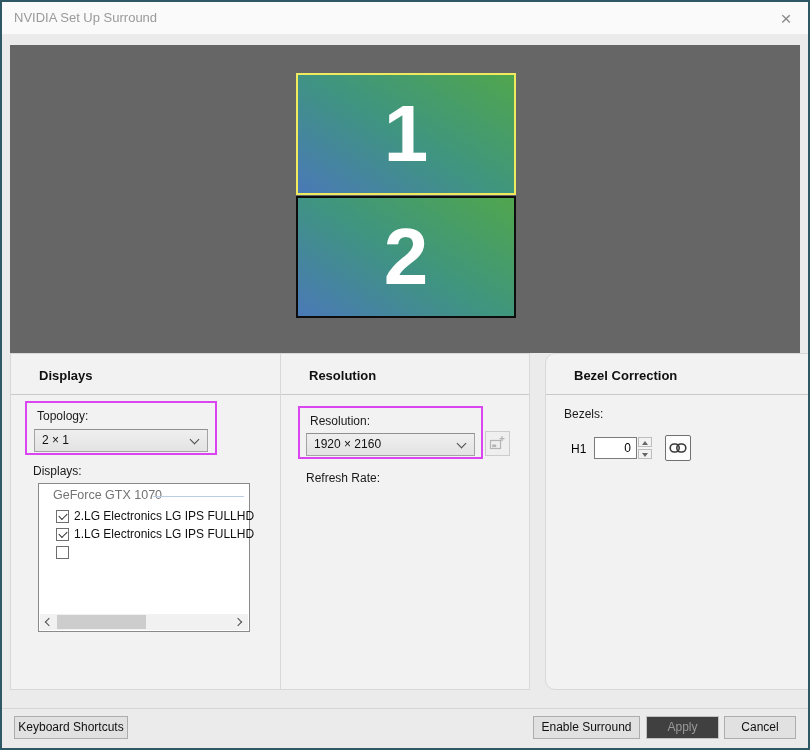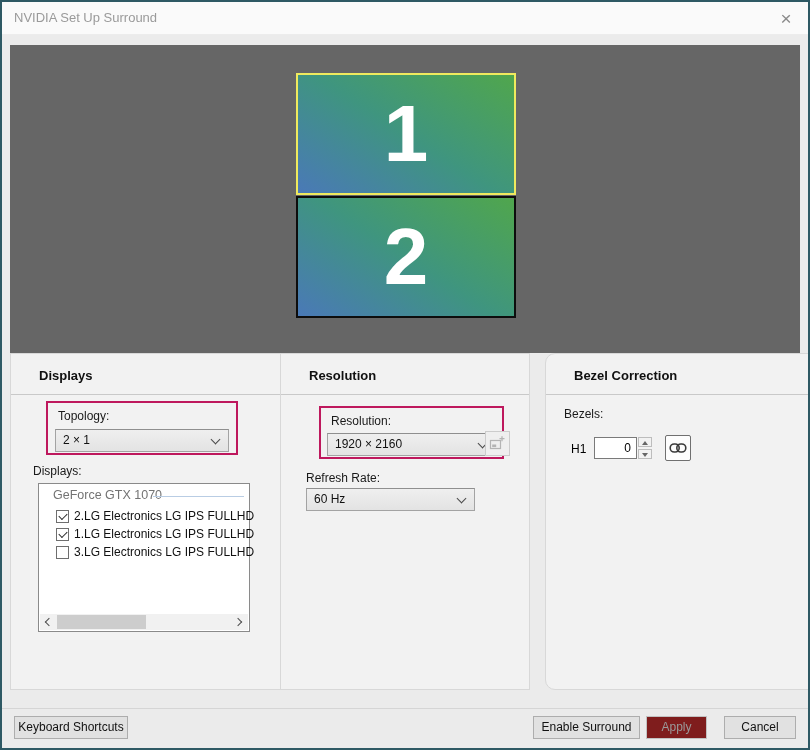--- a/index.html
+++ b/index.html
@@ -22,21 +22,21 @@
   .monitor-number { color:#fff; font-size:80px; font-weight:bold; line-height:1; }
   
   .panel { position:absolute; top:351px; height:337px; background:#f2f2f2; border:1px solid #d8d8d8; }
   .panel-displays   { left:8px;   width:282px; }
   .panel-resolution { left:278px; width:250px; }
   .panel-bezel      { left:543px; width:274px;border-radius:10px; }
   .panel-title { position:absolute; left:28px; top:14px; font-size:13px; font-weight:bold; color:#101010; }
   .panel-sep { position:absolute; left:0; right:0; top:40px; border-top:1px solid #c9c9c9; height:0; }
   .field-label { font-size:12px; color:#1a1a1a; }
   
-  .hl-group { position:absolute; border:2px solid #be185d; background:transparent;margin-left:21px; }
+  .hl-group { position:absolute; border:2px solid #d946ef; background:transparent; }
   .topology-group { left:14px; top:47px; width:192px; height:54px; }
   .res-group      { left:17px; top:52px; width:185px; height:53px; }
   .hl-label { position:absolute; left:10px; top:6px; }
   
   .combo { position:absolute; height:23px; background:linear-gradient(#efefef,#e3e3e3); border:1px solid #a3a3a3; border-top-color:#8f8f8f; cursor:default; }
   .combo-text { position:absolute; left:7px; top:0; line-height:21px; font-size:12px; color:#111; white-space:nowrap; }
   .chev { position:absolute; right:9px; top:6px; width:7px; height:7px; border-right:1.6px solid #4a4a4a; border-bottom:1.6px solid #4a4a4a; transform:rotate(45deg); }
   .combo-topology { left:7px; top:26px; width:174px; }
   .combo-resolution { left:6px; top:25px; width:169px; }
   .combo-refresh { position:absolute; left:25px; top:134px; width:169px; height:23px; }
@@ -68,21 +68,21 @@
   .spin-btn { position:absolute; left:0; width:14px; height:10px; background:#f2f2f2; border:1px solid #bdbdbd; }
   .spin-up { top:0; } .spin-down { top:12px; }
   .tri-up { position:absolute; left:3px; top:3px; width:0; height:0; border-left:3px solid transparent; border-right:3px solid transparent; border-bottom:4px solid #666; }
   .tri-down { position:absolute; left:3px; top:3px; width:0; height:0; border-left:3px solid transparent; border-right:3px solid transparent; border-top:4px solid #666; }
   .link-btn { position:absolute; left:119px; top:81px; width:26px; height:26px; background:#fdfdfd; border:1px solid #707070; border-radius:2px; display:flex; align-items:center; justify-content:center; }
   
   .footer-sep { position:absolute; left:0; right:0; top:706px; border-top:1px solid #d5d5d5; height:0; }
   .btn { position:absolute; top:714px; height:23px; background:#e1e1e1; border:1px solid #adadad; font-size:12px; color:#111; text-align:center; line-height:21px; cursor:default; }
   .btn-kb { left:12px; width:114px; }
   .btn-enable { left:531px; width:107px; }
-  .btn-apply { left:644px; width:61px; background:#7f1d1d; border-color:#c2c2c2; color:#9a9a9a; }
+  .btn-apply { left:644px; width:73px; background:#404040; border-color:#c2c2c2; color:#9a9a9a; }
   .btn-cancel { left:722px; width:72px; }
 </style>
 </head>
 <body>
 
 <div class="window">
 
   <div class="titlebar">
     <span class="title">NVIDIA Set Up Surround</span>
     <span class="close-btn">×</span>
@@ -118,21 +118,20 @@
       <div class="chk-row" style="top:23px">
         <span class="checkbox checked"></span>
         <span class="chk-label">2.LG Electronics LG IPS FULLHD</span>
       </div>
       <div class="chk-row" style="top:41px">
         <span class="checkbox checked"></span>
         <span class="chk-label">1.LG Electronics LG IPS FULLHD</span>
       </div>
       <div class="chk-row" style="top:59px">
         <span class="checkbox"></span>
-        <span class="chk-label">3.LG Electronics LG IPS FULLHD</span>
       </div>
 
       <div class="hscroll">
         <span class="sarr-box left">
             <span class="sarr l"></span>
           </span>
         <span class="hthumb"></span>
         <span class="sarr-box right">
             <span class="sarr r"></span>
           </span>
@@ -154,24 +153,20 @@
 
     <div class="add-res-btn">
       <svg width="17" height="17" viewBox="0 0 17 17">
         <rect x="1.5" y="5.5" width="10" height="8" fill="none" stroke="#b4b4b4" stroke-width="1.2"></rect>
         <rect x="3.2" y="9.5" width="4" height="2.6" fill="#b4b4b4"></rect>
         <path d="M13 1.2 V6.2 M10.5 3.7 H15.5" stroke="#b4b4b4" stroke-width="1.3" fill="none"></path>
       </svg>
     </div>
 
     <span class="field-label refresh-label">Refresh Rate:</span>
-    <div class="combo combo-refresh">
-      <span class="combo-text">60 Hz</span>
-      <span class="chev"></span>
-    </div>
   </div>
 
   <div class="panel panel-bezel">
     <div class="panel-title">Bezel Correction</div>
     <div class="panel-sep"></div>
 
     <span class="field-label bezels-label">Bezels:</span>
     <span class="h1-label">H1</span>
 
     <input class="bezel-input" value="0" style="">

